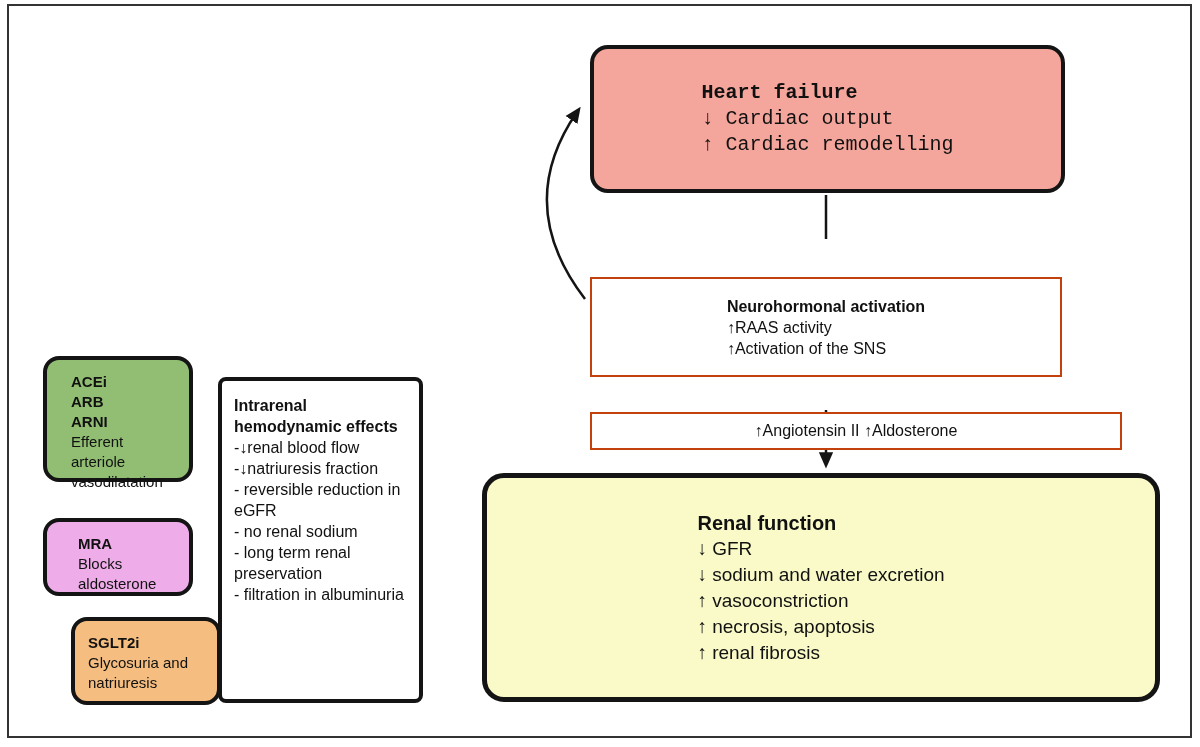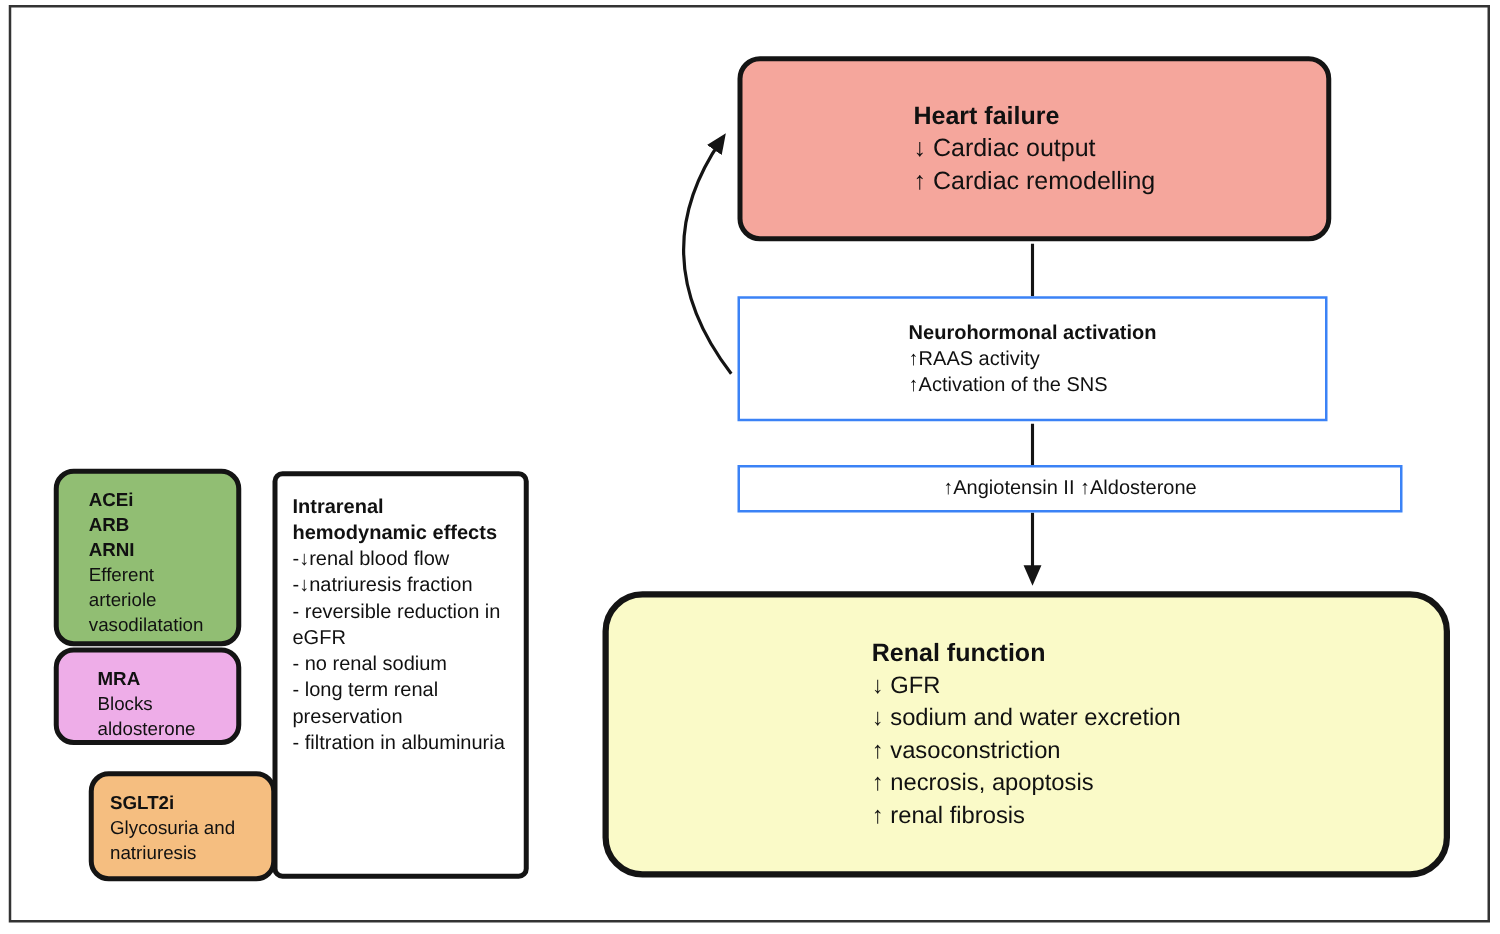--- a/index.html
+++ b/index.html
@@ -29,36 +29,38 @@
     pointer-events: none;
   }
 
   .box { position: absolute; }
 
   .round {
     border: 4px solid #141414;
     border-radius: 18px;
   }
   .thin {
-    border: 2px solid #3b82f6;
+    border: 2px solid #c2410c;
     background: #ffffff;
+    margin-top: 40px;
   }
 
   .center-flex {
     display: flex;
     align-items: center;
     justify-content: center;
   }
   .inner { text-align: left; }
 
   
   .hf {
     left: 590px; top: 45px;
     width: 475px; height: 148px;
     background: var(--heart-failure-fill);
+    font-family: Liberation Mono, monospace;
   }
   .hf .inner { font-size: 20px; line-height: 26px; }
 
   
   .neuro {
     left: 590px; top: 237px;
     width: 472px; height: 100px;
   }
   .neuro .inner { font-size: 16px; line-height: 21px; }
 
@@ -67,36 +69,36 @@
     left: 590px; top: 372px;
     width: 532px; height: 38px;
     font-size: 16px;
   }
 
   
   .renal {
     left: 482px; top: 473px;
     width: 678px; height: 229px;
     border-width: 5px;
-    border-radius: 32px;
+    border-radius: 22px;
     background: var(--renal-fill);
   }
   .renal .inner { font-size: 19px; line-height: 26px; }
   .renal .title { font-size: 20px; }
 
   
   .treat {
     left: 43px;
     width: 150px;
     padding: 12px 13px;
     font-size: 15px;
     line-height: 20px;
     border-radius: 16px;
   }
-  .acei  { top: 375px; height: 142px; background: var(--acei-fill); padding-left: 24px;   }
+  .acei  { top: 356px; height: 126px; background: var(--acei-fill); padding-left: 24px;   }
   .mra   { top: 518px; height: 78px;  background: var(--mra-fill); padding-left: 31px;    }
   .sglt2 { top: 617px; height: 88px;  background: var(--sglt2i-fill); margin-left: 28px; }
 
   
   .intrarenal {
     left: 218px; top: 377px;
     width: 205px; height: 326px;
     border-radius: 8px;
     background: #ffffff;
     padding: 14px 12px;

